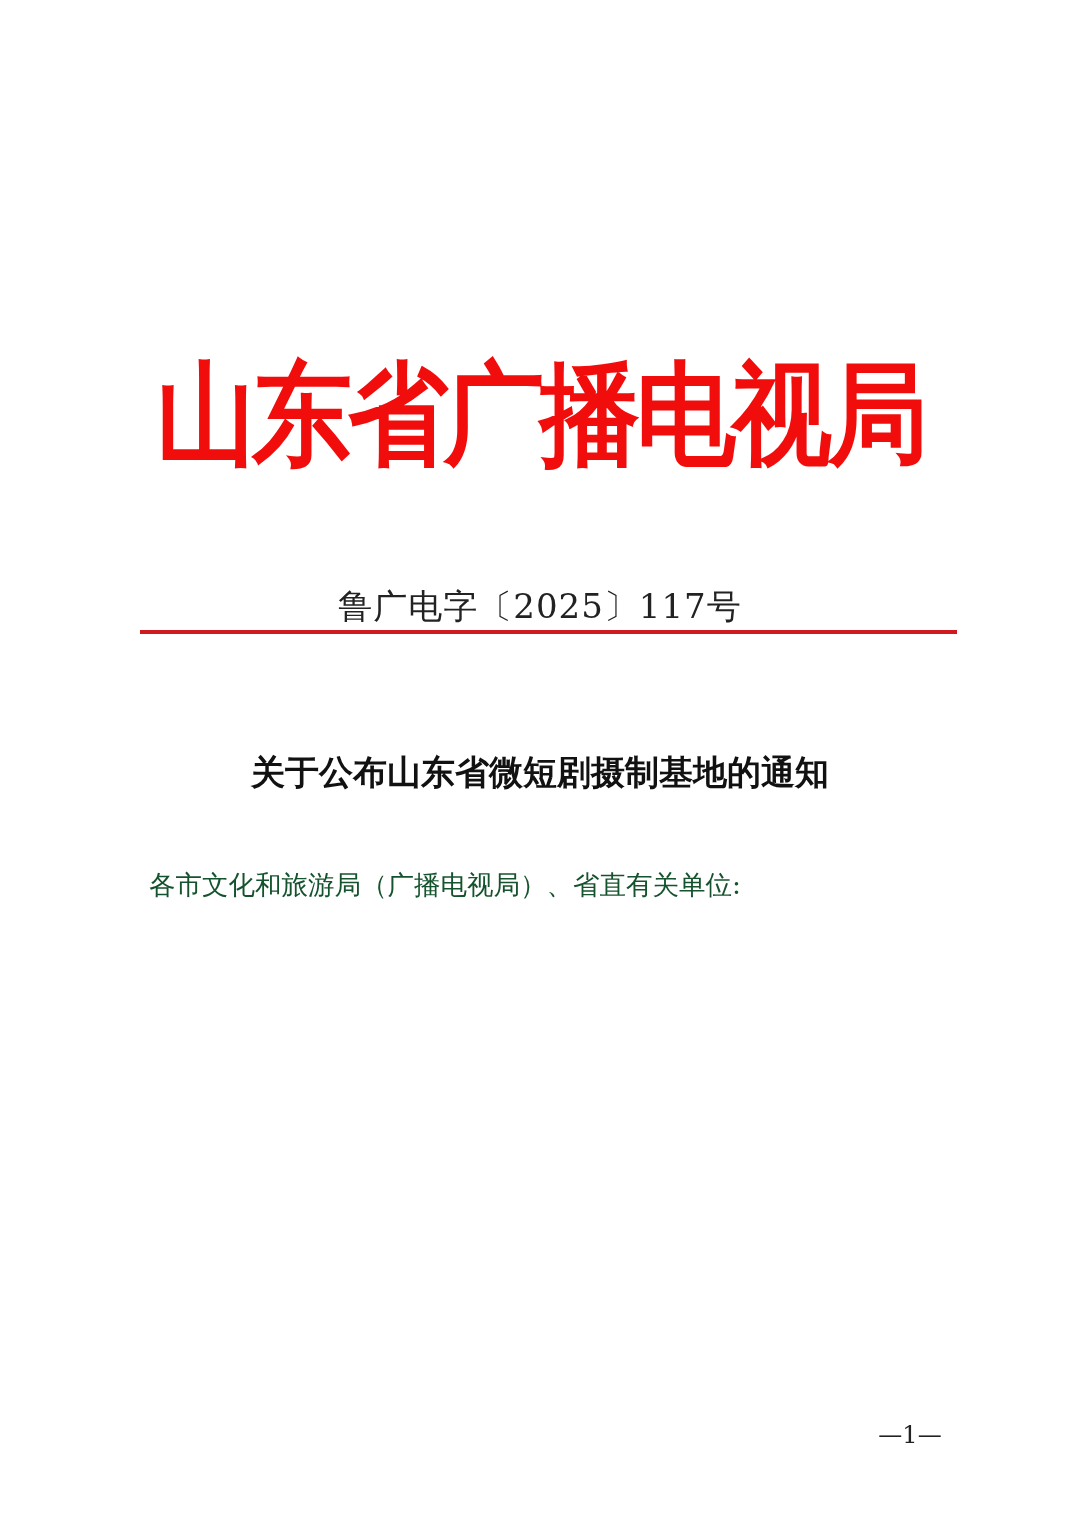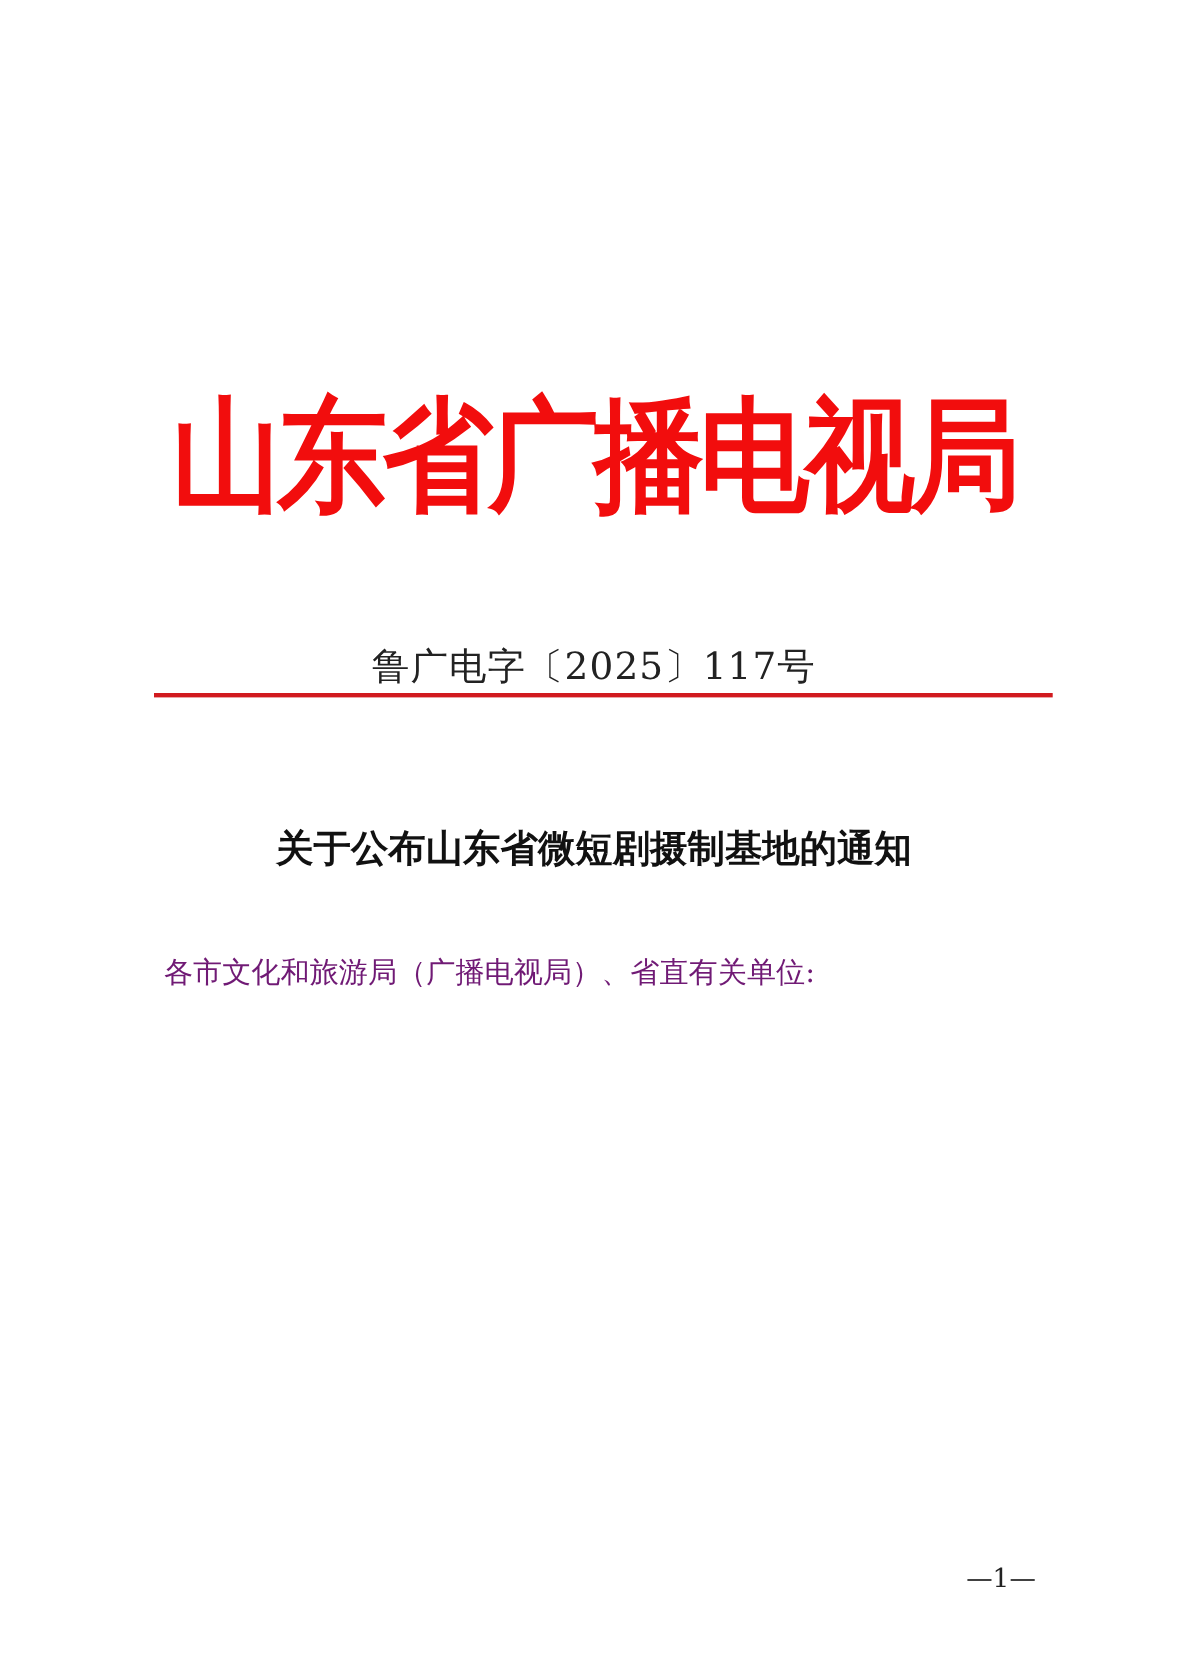--- a/index.html
+++ b/index.html
@@ -70,21 +70,21 @@
       color: #111111;
       letter-spacing: 0px;
     }
     .body-text {
       position: absolute;
       left: 149px;
       top: 857px;
       width: 802px;
       font-size: 26.5px;
       line-height: 56.5px;
-      color: #701a75;
+      color: #14532d;
       text-align: justify;
     }
     .body-text p {
       margin: 0;
     }
     .salutation {
       text-indent: 0;
     }
     .para {
       text-indent: 2em;

